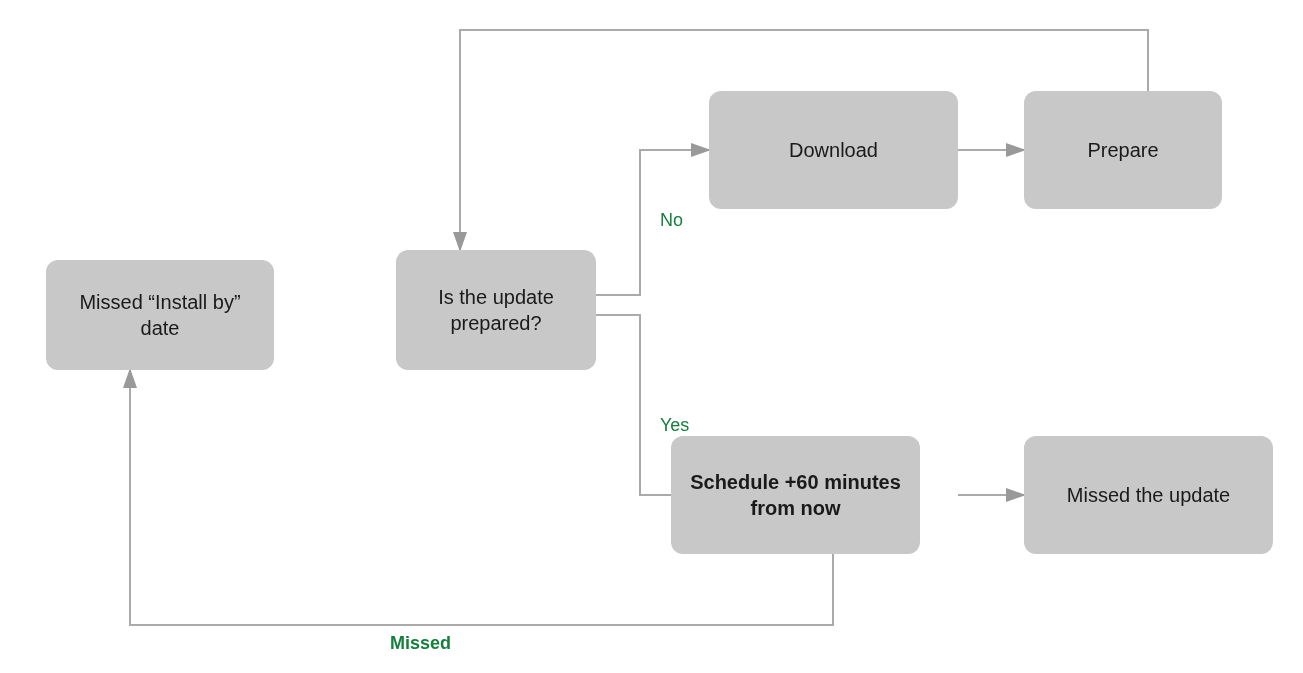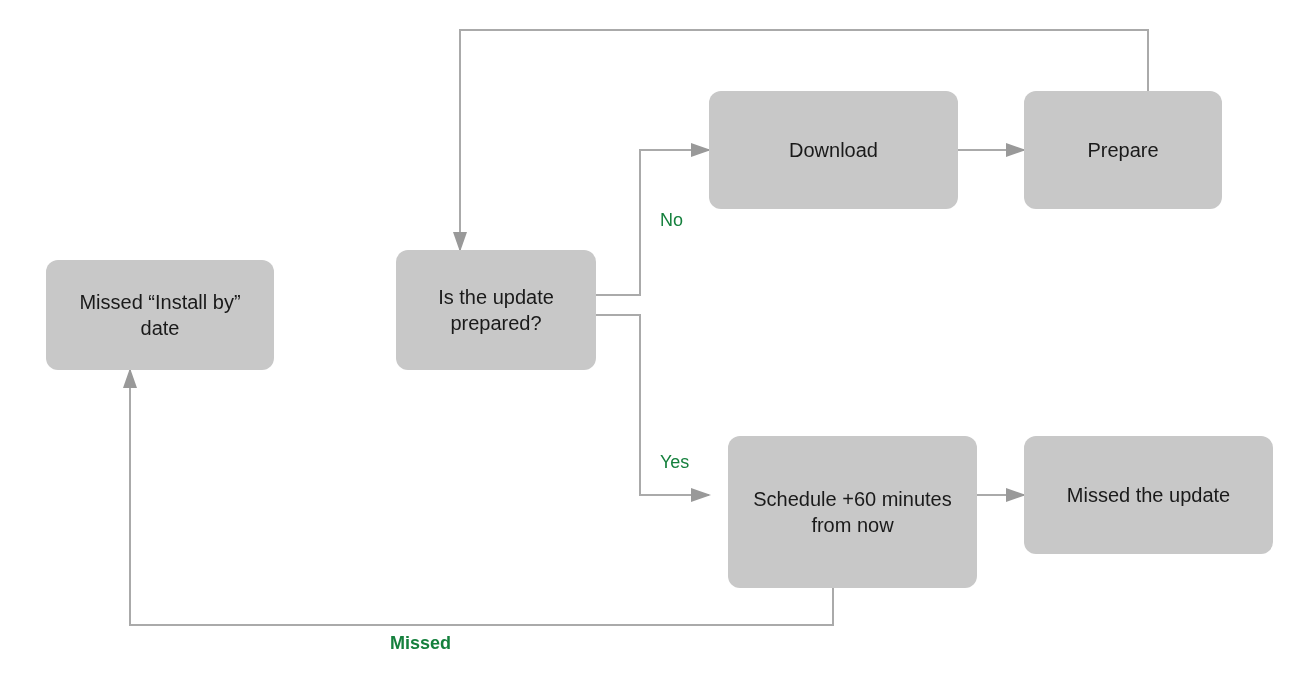--- a/index.html
+++ b/index.html
@@ -85,23 +85,23 @@
   </svg>
 
   <div class="node" style="left:46px; top:260px; width:228px; height:110px;">Missed “Install by” date</div>
 
   <div class="node" style="left:360px; top:250px; width:200px; height:120px;margin-left:36px;">Is the update prepared?</div>
 
   <div class="node" style="left:709px; top:91px; width:249px; height:118px;">Download</div>
 
   <div class="node" style="left:1024px; top:91px; width:198px; height:118px;">Prepare</div>
 
-  <div class="node" style="left:728px; top:436px; width:249px; height:152px;">Schedule +60 minutes from now</div>
+  <div class="node" style="left:671px; top:436px; width:249px; height:118px;font-weight:bold;">Schedule +60 minutes from now</div>
 
   <div class="node" style="left:1024px; top:436px; width:249px; height:118px;">Missed the update</div>
 
   <div class="label" style="left:660px; top:210px;">No</div>
 
-  <div class="label" style="left:660px; top:415px;margin-top:37px;">Yes</div>
+  <div class="label" style="left:660px; top:415px;">Yes</div>
 
   <div class="label" style="left:390px; top:633px;font-weight:bold;">Missed</div>
 
 </div>
 
 </body></html>

